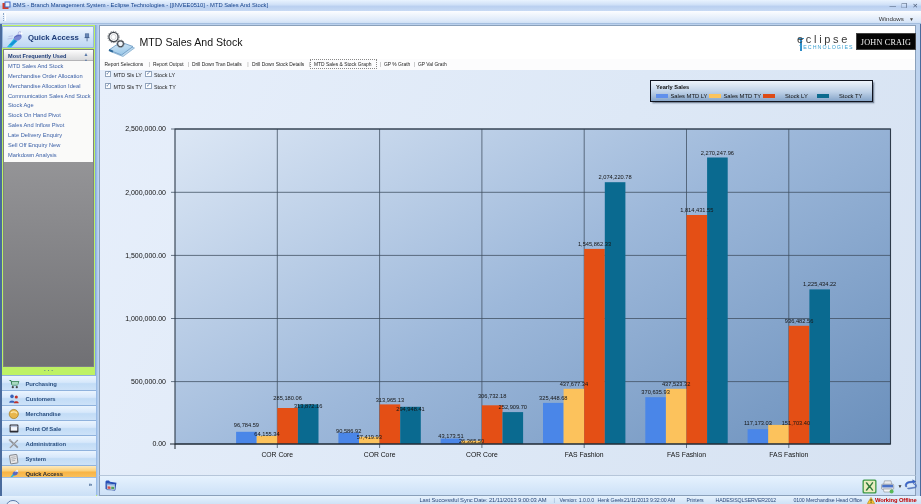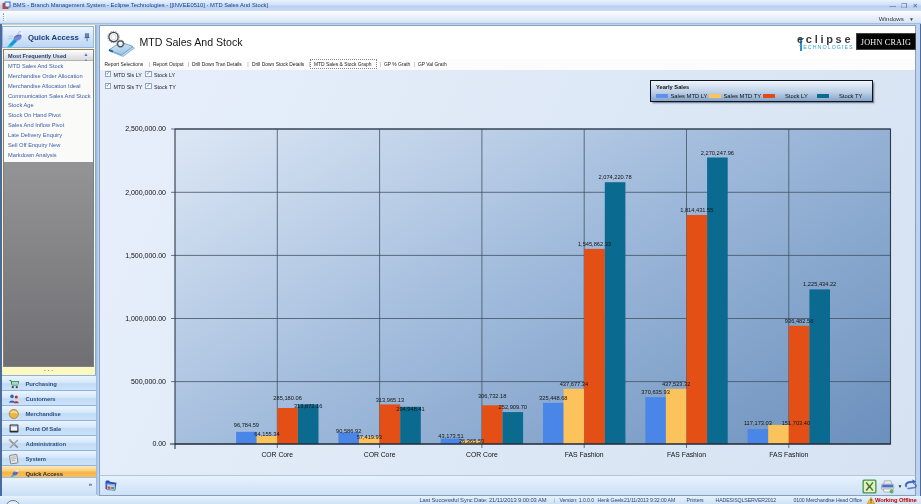--- a/index.html
+++ b/index.html
@@ -14,21 +14,21 @@
 #winbtns { right:3px; top:2px; color:#4a5a74; font-size:6.5px; letter-spacing:0; }
 #menubar { left:0; top:11px; width:921px; height:13px;
   background:linear-gradient(#fcfdff, #dde9f9 80%, #d0e1f5);
   border-bottom:1px solid #a4bedf; }
 #menugrip { left:3px; top:13px; width:3px; height:8px; border-left:1px dotted #8aa6c8; border-right:1px solid #fff; }
 #menuwin { right:7px; top:14.5px; font-size:6.2px; color:#333; }
 #menuwin .dn { font-size:5px; color:#444; }
 #leftedge { left:0; top:24px; width:1.5px; height:472px; background:#4a6b9d; }
 #rightedge { right:0; top:24px; width:1.5px; height:472px; background:#4a6b9d; }
 
-#sidebar { left:1.5px; top:25px; width:95.5px; height:474px; background:#fef9c3; }
+#sidebar { left:1.5px; top:25px; width:95.5px; height:474px; background:#bef264; }
 #sideedge { left:93px; top:0px; width:3px; height:470px; background:linear-gradient(90deg,#7ba3d8,#b8d2f2); }
 #qahdr { left:0.5px; top:0.5px; width:92px; height:22px;
   background:linear-gradient(#eef5fe,#cfe2f8 60%,#bed7f4); border:1px solid #98b6dc; }
 #qahdr .t { position:absolute; left:25px; top:6.5px; font-size:7.8px; font-weight:bold; color:#1e3c78; }
 #qahdr .w { position:absolute; left:2px; top:1px; }
 #qahdr .p { position:absolute; right:3px; top:6px; }
 #mfu { left:1.5px; top:24px; width:90.5px; height:318px; background:linear-gradient(#a8a8aa,#707074); border:1px solid #7e8084; }
 #mfuhdr { left:0; top:0; width:88.5px; height:11px; background:linear-gradient(#fdfdfd,#d8d9db); border-bottom:1px solid #b4b4b7; }
 #mfuhdr .t { position:absolute; left:4px; top:2.5px; font-size:5.6px; font-weight:bold; color:#1e3c78; }
 #mfuhdr .c { position:absolute; right:4px; top:1px; font-size:5px; color:#5878a8; }
@@ -41,21 +41,21 @@
 .navbtn .t { position:absolute; left:24px; top:4.5px; }
 .navbtn .ic { position:absolute; left:6px; top:1.5px; }
 .qa { background:linear-gradient(#fde9bc 0%,#fbcf78 45%,#f8b344 55%,#f9c05c 100%); color:#2b2b2b; }
 #navbottom { left:0; top:452px; width:94.5px; height:18.5px; background:linear-gradient(#e8f3fe,#cadff6); border-top:1px solid #9dbce2; }
 #navbottom .ch { position:absolute; right:4px; top:3px; font-size:6px; color:#2c5080; font-weight:bold; }
 
 #content { left:98.5px; top:25px; width:817px; height:450px; background:#fff; border:1px solid #8aa0ba; }
 #hdrtitle { left:40px; top:9.5px; font-size:10.6px; color:#151515; }
 #hdricon { left:6px; top:4px; }
 #eclipse { left:697.5px; top:7px; width:60px; }
-#ecl1 { position:absolute; left:0px; top:0px; font-size:11px; font-weight:bold; color:#383838; letter-spacing:2.7px; }
+#ecl1 { position:absolute; left:0px; top:0px; font-size:11px; font-weight:normal; color:#383838; letter-spacing:2.7px; }
 #ecl2 { position:absolute; left:2px; top:10.5px; font-size:5.3px; color:#3ba0d0; letter-spacing:1.05px; }
 #eclT { position:absolute; left:3.4px; top:4.5px; width:1.5px; height:13px; background:#2c8cc8; }
 #eclT2 { position:absolute; left:0.8px; top:4.5px; width:6.6px; height:1.5px; background:#2c8cc8; }
 #jc { left:756.5px; top:6.5px; width:60px; height:17.5px; background:#050505; border:1px solid #444; }
 #jc span { position:absolute; width:100%; text-align:center; top:4.5px; color:#f4f4f4; font-family:"Liberation Serif",serif; font-size:8.2px; letter-spacing:0.2px; white-space:nowrap; }
 #tabs { left:0px; top:32.5px; width:815px; height:11px; background:#fcfcfd; font-size:4.9px; color:#222; }
 .tab { position:absolute; top:3px; white-space:nowrap; }
 .tabsep { position:absolute; top:2px; color:#999; font-size:5.5px; }
 #seltab { position:absolute; left:210.5px; top:0.5px; width:67px; height:10px; border:1px dotted #888; }
 #chart { left:0px; top:43.5px; width:815px; height:406px;

